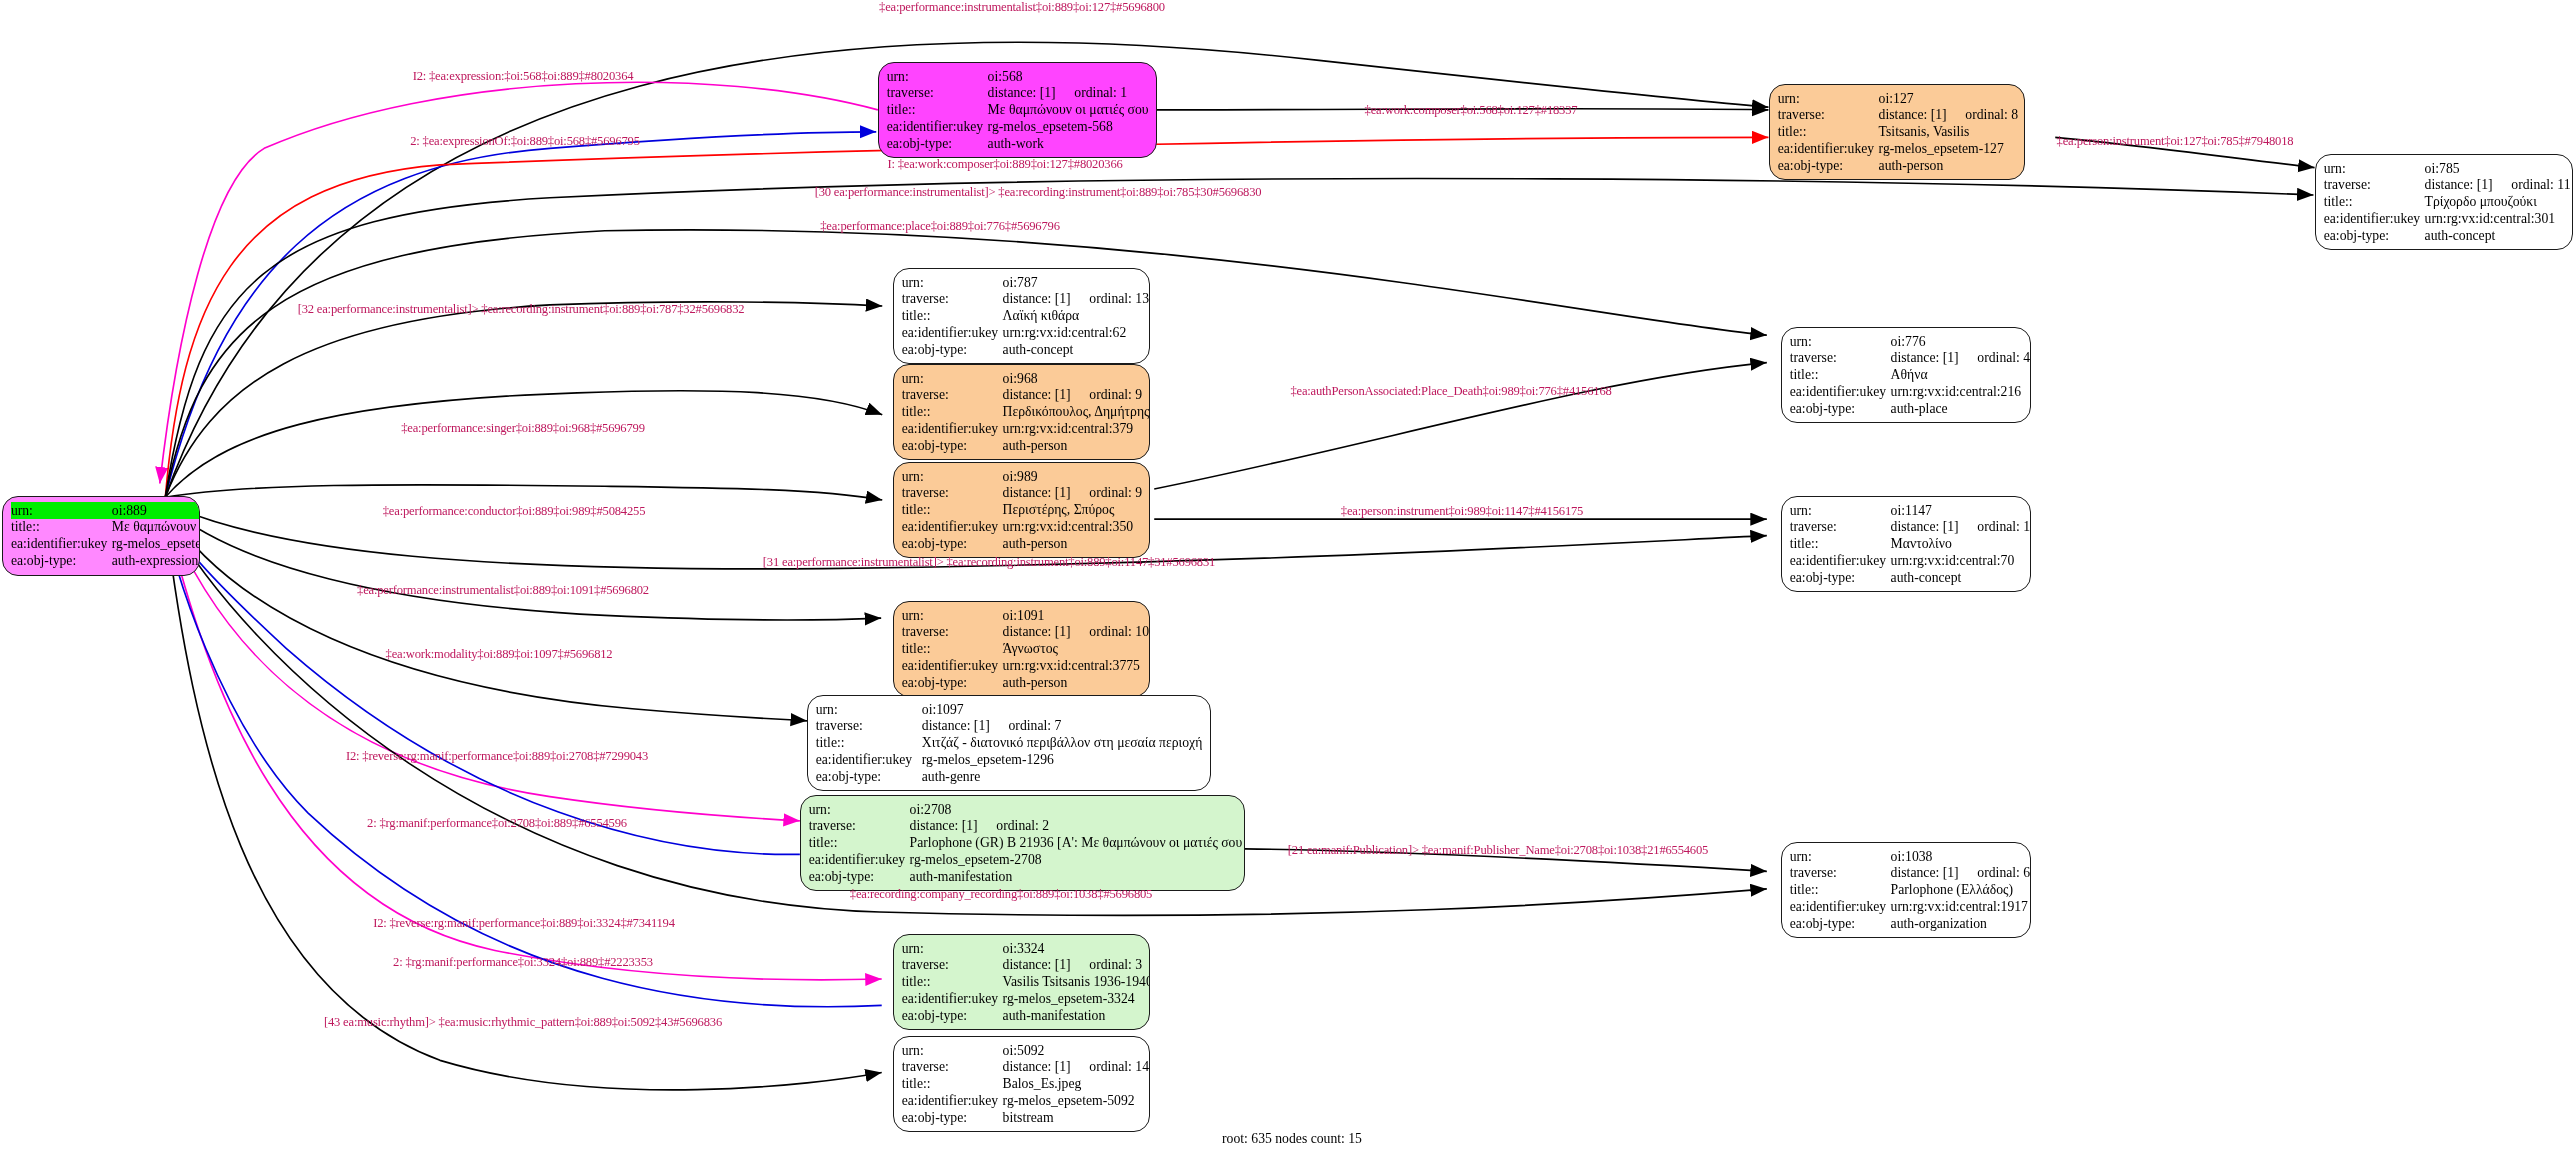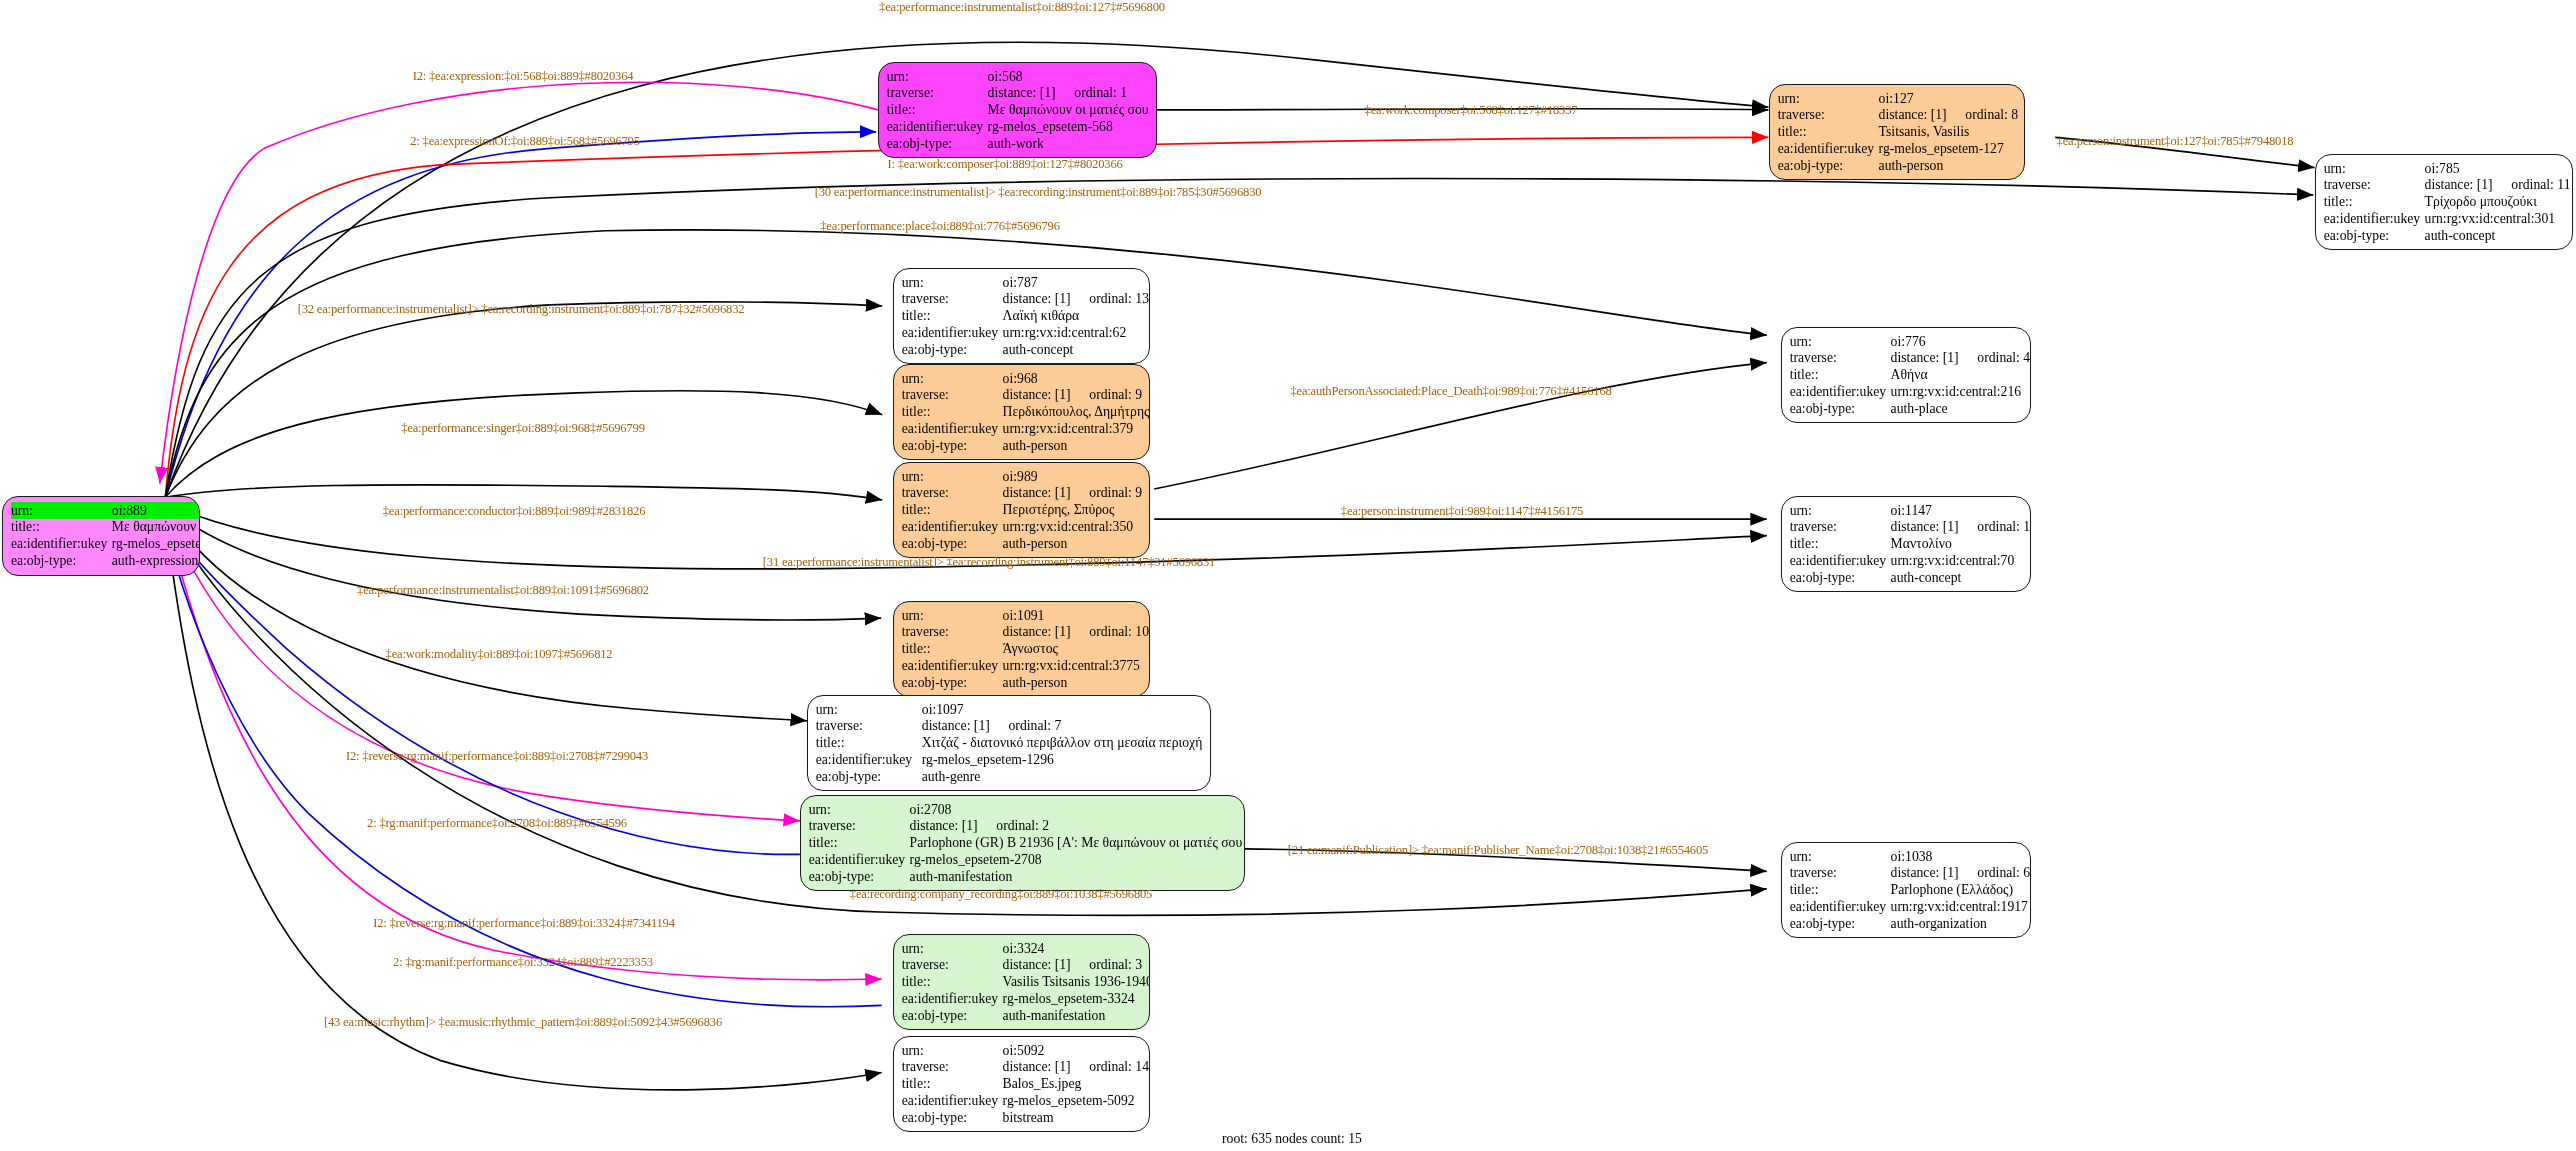--- a/index.html
+++ b/index.html
@@ -50,21 +50,21 @@
   .n-magenta { background: #ff44ff; }
   .n-root { background: #ff88ff; }
   .n-orange { background: #fbcb98; }
   .n-green { background: #d4f5cd; }
   .n-white { background: #ffffff; }
 
   .edge-label {
     position: absolute;
     font-size: 12.6px;
     line-height: 1;
-    color: #a16207;
+    color: #be185d;
     white-space: nowrap;
     transform: translate(-50%, -50%);
     font-family: "Liberation Serif", "DejaVu Serif", serif;
     letter-spacing: -0.2px;
   }
   .footer-label {
     position: absolute;
     font-size: 13.7px;
     color: #000000;
     white-space: nowrap;
@@ -546,21 +546,21 @@
   <div class="edge-label" style="left:523px; top:76px;">I2: ‡ea:expression:‡oi:568‡oi:889‡#8020364</div>
   <div class="edge-label" style="left:1471px; top:110px;">‡ea:work:composer‡oi:568‡oi:127‡#18337</div>
   <div class="edge-label" style="left:525px; top:141px;">2: ‡ea:expressionOf:‡oi:889‡oi:568‡#5696795</div>
   <div class="edge-label" style="left:2175px; top:141px;">‡ea:person:instrument‡oi:127‡oi:785‡#7948018</div>
   <div class="edge-label" style="left:1005px; top:164px;">I: ‡ea:work:composer‡oi:889‡oi:127‡#8020366</div>
   <div class="edge-label" style="left:1038px; top:192px;">[30 ea:performance:instrumentalist]&gt; ‡ea:recording:instrument‡oi:889‡oi:785‡30#5696830</div>
   <div class="edge-label" style="left:940px; top:226px;">‡ea:performance:place‡oi:889‡oi:776‡#5696796</div>
   <div class="edge-label" style="left:521px; top:309px;">[32 ea:performance:instrumentalist]&gt; ‡ea:recording:instrument‡oi:889‡oi:787‡32#5696832</div>
   <div class="edge-label" style="left:523px; top:428px;">‡ea:performance:singer‡oi:889‡oi:968‡#5696799</div>
   <div class="edge-label" style="left:1451px; top:391px;">‡ea:authPersonAssociated:Place_Death‡oi:989‡oi:776‡#4156168</div>
-  <div class="edge-label" style="left:514px; top:511px;">‡ea:performance:conductor‡oi:889‡oi:989‡#2831826</div>
+  <div class="edge-label" style="left:514px; top:511px;">‡ea:performance:conductor‡oi:889‡oi:989‡#5084255</div>
   <div class="edge-label" style="left:1462px; top:511px;">‡ea:person:instrument‡oi:989‡oi:1147‡#4156175</div>
   <div class="edge-label" style="left:989px; top:562px;">[31 ea:performance:instrumentalist]&gt; ‡ea:recording:instrument‡oi:889‡oi:1147‡31#5696831</div>
   <div class="edge-label" style="left:503px; top:590px;">‡ea:performance:instrumentalist‡oi:889‡oi:1091‡#5696802</div>
   <div class="edge-label" style="left:499px; top:654px;font-family:Liberation Serif, serif;">‡ea:work:modality‡oi:889‡oi:1097‡#5696812</div>
   <div class="edge-label" style="left:497px; top:756px;">I2: ‡reverse:rg:manif:performance‡oi:889‡oi:2708‡#7299043</div>
   <div class="edge-label" style="left:497px; top:823px;">2: ‡rg:manif:performance‡oi:2708‡oi:889‡#6554596</div>
   <div class="edge-label" style="left:1498px; top:850px;">[21 ea:manif:Publication]&gt; ‡ea:manif:Publisher_Name‡oi:2708‡oi:1038‡21#6554605</div>
   <div class="edge-label" style="left:1001px; top:894px;">‡ea:recording:company_recording‡oi:889‡oi:1038‡#5696805</div>
   <div class="edge-label" style="left:524px; top:923px;">I2: ‡reverse:rg:manif:performance‡oi:889‡oi:3324‡#7341194</div>
   <div class="edge-label" style="left:523px; top:962px;">2: ‡rg:manif:performance‡oi:3324‡oi:889‡#2223353</div>

